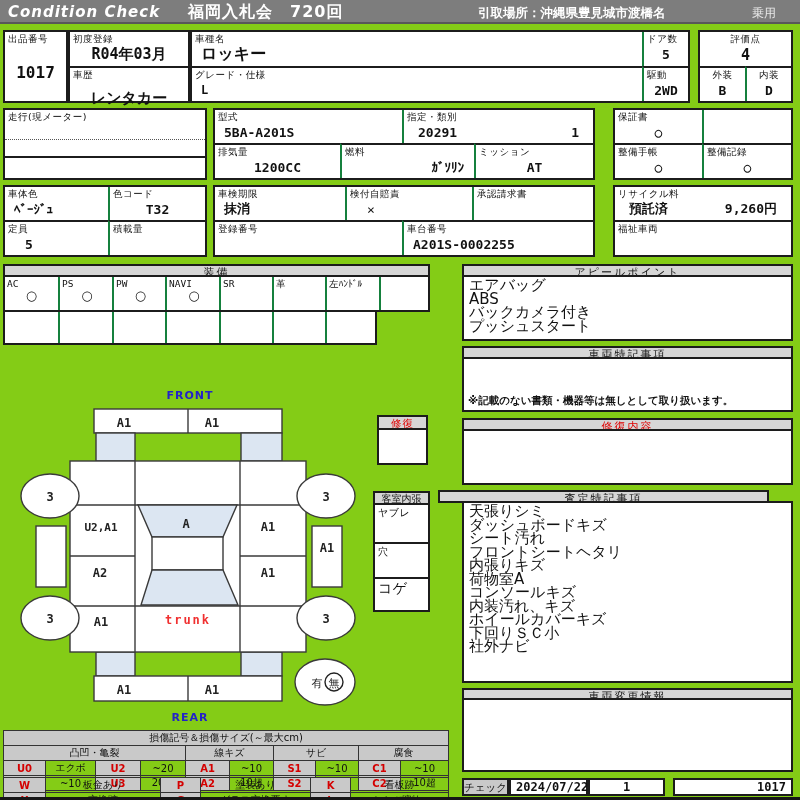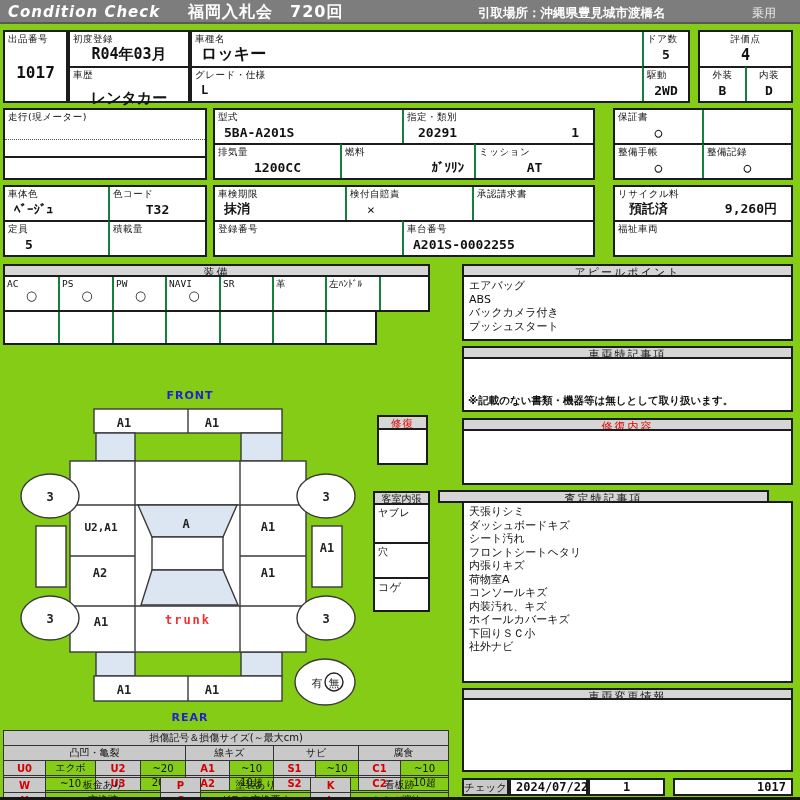--- a/index.html
+++ b/index.html
@@ -22,21 +22,21 @@
   .val{position:absolute;left:0;right:0;top:12px;bottom:1px;display:flex;align-items:center;justify-content:center;
        font-weight:bold;font-size:13px;font-family:"DejaVu Sans Mono","DejaVu Sans",sans-serif;white-space:nowrap;}
   .val.left{justify-content:flex-start;padding-left:9px;}
   .val.big{font-size:15px;}
   .spread{justify-content:space-between;padding:0 14px;}
   
   .shead{position:absolute;box-sizing:border-box;background:#d6d6d6;border:2px solid #1c1c1c;
          text-align:center;font-size:11px;letter-spacing:2px;line-height:1.0;padding-top:1px;}
   .shead.red{color:#e00000;}
   .sbox{position:absolute;box-sizing:border-box;border:2px solid #1c1c1c;background:#fff;}
-  .items{padding:2px 5px;font-size:11px;line-height:13.5px;white-space:pre-line;}
+  .items{padding:2px 5px;font-size:15px;line-height:13.5px;white-space:pre-line;}
   .note{position:absolute;left:4px;bottom:2px;font-size:10.5px;white-space:nowrap;}
   
   .eqcell{position:absolute;top:0;bottom:0;}
   .eqlbl{position:absolute;top:1px;left:2px;font-size:9.5px;font-family:"DejaVu Sans Mono","DejaVu Sans",sans-serif;}
   .eqval{position:absolute;left:0;right:0;top:11px;text-align:center;font-size:13px;}
   
   table.lg{border-collapse:collapse;table-layout:fixed;}
   table.lg td{border:1px solid #333;font-size:10px;padding:0;height:11px;text-align:center;
               overflow:hidden;white-space:nowrap;font-family:"DejaVu Sans","Liberation Sans",sans-serif;}
   td.gray{background:#c9c9c9;}
@@ -361,21 +361,21 @@
 
   <div class="shead" style="left:373px;top:491px;width:57px;height:14px;font-size:10px;letter-spacing:0;"><span>客室内張</span></div>
   <div class="sbox" style="left:373px;top:503px;width:57px;height:109px;">
     <div class="c" style="left:0;top:0;width:53px;height:37px;">
         <span class="lbl" style="font-size:10px;">ヤブレ</span>
       </div>
     <div class="c bt" style="left:0;top:37px;width:53px;height:35px;">
         <span class="lbl" style="font-size:10px;">穴</span>
       </div>
     <div class="c bt" style="left:0;top:72px;width:53px;height:33px;">
-        <span class="lbl" style="font-size:11px;">コゲ</span>
+        <span class="lbl" style="font-size:14px;">コゲ</span>
       </div>
   </div>
 
   <table class="lg abs" style="left:3px;top:730px;width:445px;">
     <colgroup>
         <col style="width:42px">
         <col style="width:50px">
         <col style="width:45px">
         <col style="width:45px">
         <col style="width:44px">

